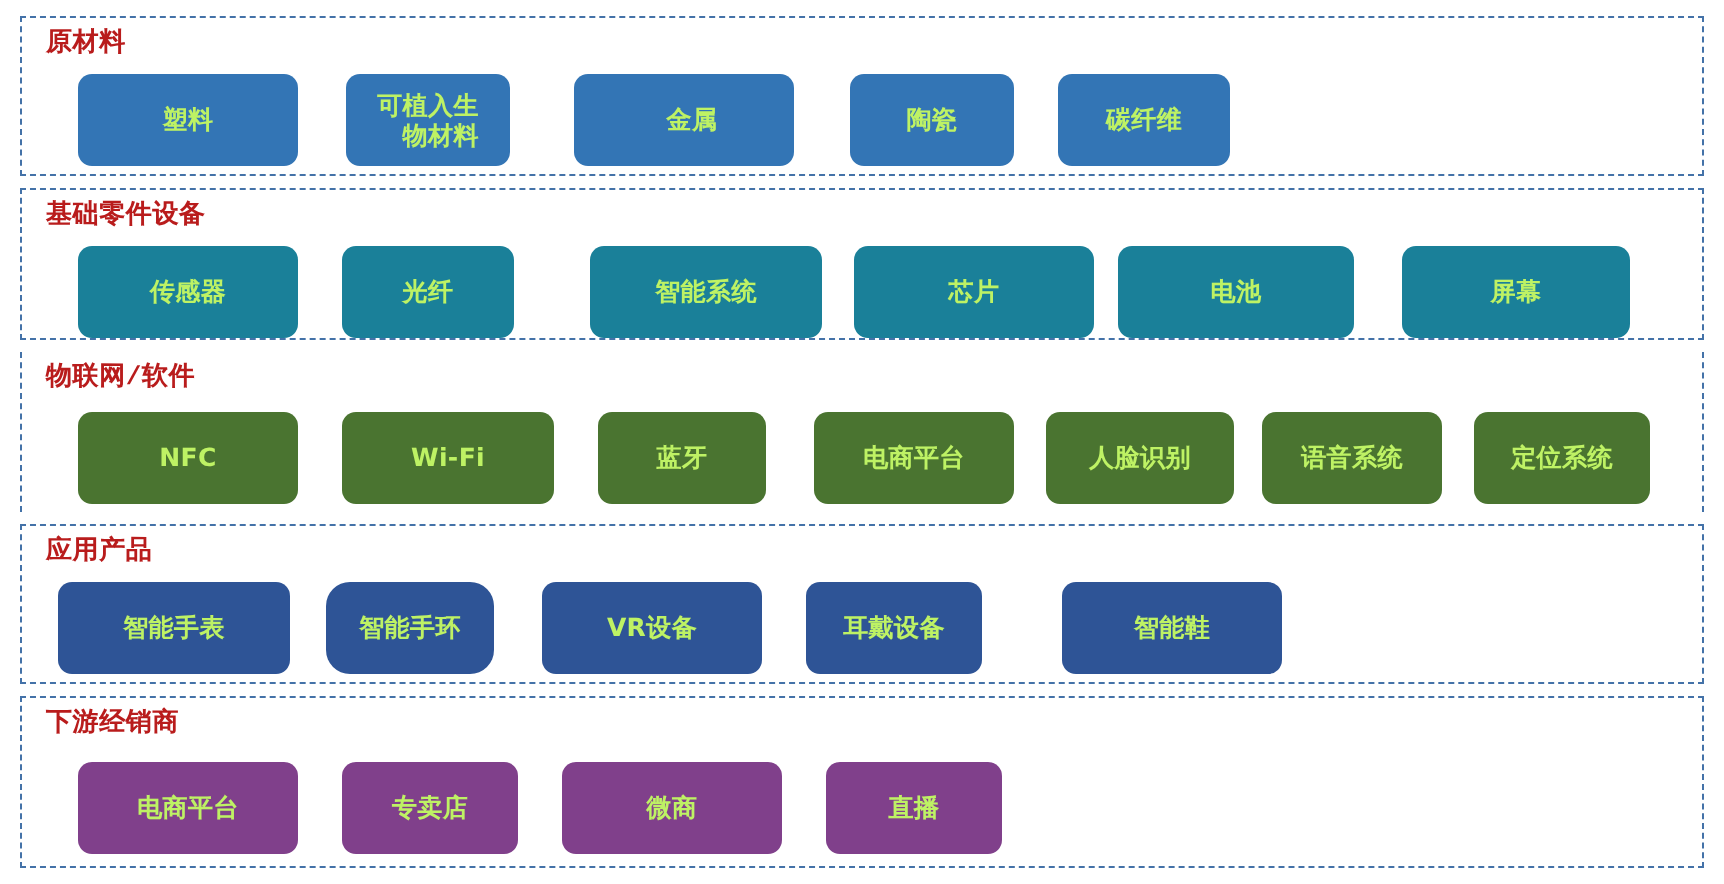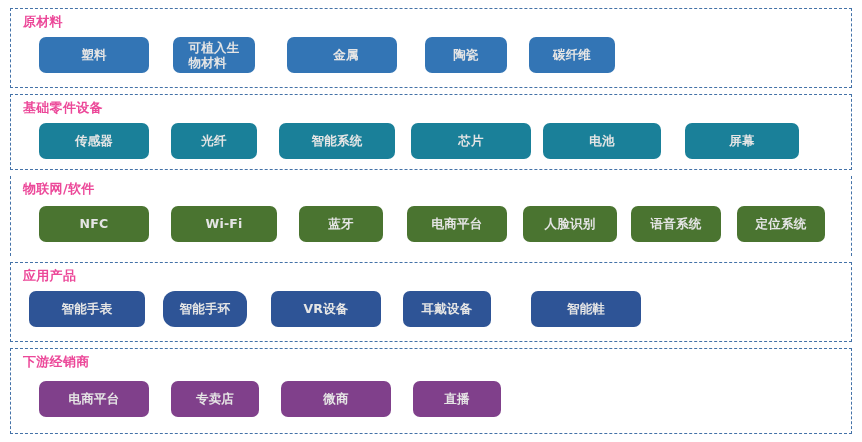--- a/index.html
+++ b/index.html
@@ -27,45 +27,46 @@
     box-sizing: border-box;
     border: 1px dashed #4472a8;
     background: #ffffff;
   }
   .tier-title {
     position: absolute;
     left: 12px;
     top: 5px;
     font-size: 13px;
     font-weight: bold;
-    color: #ec4899;
+    color: #b91c1c;
     letter-spacing: 0.3px;
     line-height: 16px;
     white-space: nowrap;
+    font-family: Liberation Mono, monospace;
   }
   .node-row {
     position: absolute;
     left: 10px;
     right: 6px;
     top: 28px;
     height: 38px;
     display: flex;
     flex-direction: row;
     align-items: stretch;
   }
   .node {
-    height: 36px;
+    height: 46px;
     border-radius: 7px;
-    color: #e5e5e5;
+    color: #bef264;
     font-size: 12.5px;
     font-weight: bold;
     display: flex;
     align-items: center;
     justify-content: center;
-    text-align: left;
+    text-align: right;
     line-height: 14px;
     box-sizing: border-box;
     padding: 2px 4px;
     letter-spacing: 0.2px;
     flex: none;
   }
   .node.two-line {
     line-height: 15px;
   }
 
@@ -107,21 +108,21 @@
     </div>
     <div class="tier" id="tier-1" style="border-color: rgb(68, 114, 168);">
       <div class="tier-title">基础零件设备</div>
       <div class="node-row">
         <div class="node" style="background: rgb(26, 128, 153); width: 110px; margin-left: 18px;">
           <span>传感器</span>
         </div>
         <div class="node" style="background: rgb(26, 128, 153); width: 86px; margin-left: 22px;">
           <span>光纤</span>
         </div>
-        <div class="node" style="background: rgb(26, 128, 153); width: 116px; margin-left: 22px;">
+        <div class="node" style="background: rgb(26, 128, 153); width: 116px; margin-left: 38px;">
           <span>智能系统</span>
         </div>
         <div class="node" style="background: rgb(26, 128, 153); width: 120px; margin-left: 16px;">
           <span>芯片</span>
         </div>
         <div class="node" style="background: rgb(26, 128, 153); width: 118px; margin-left: 12px;">
           <span>电池</span>
         </div>
         <div class="node" style="background: rgb(26, 128, 153); width: 114px; margin-left: 24px;">
           <span>屏幕</span>

